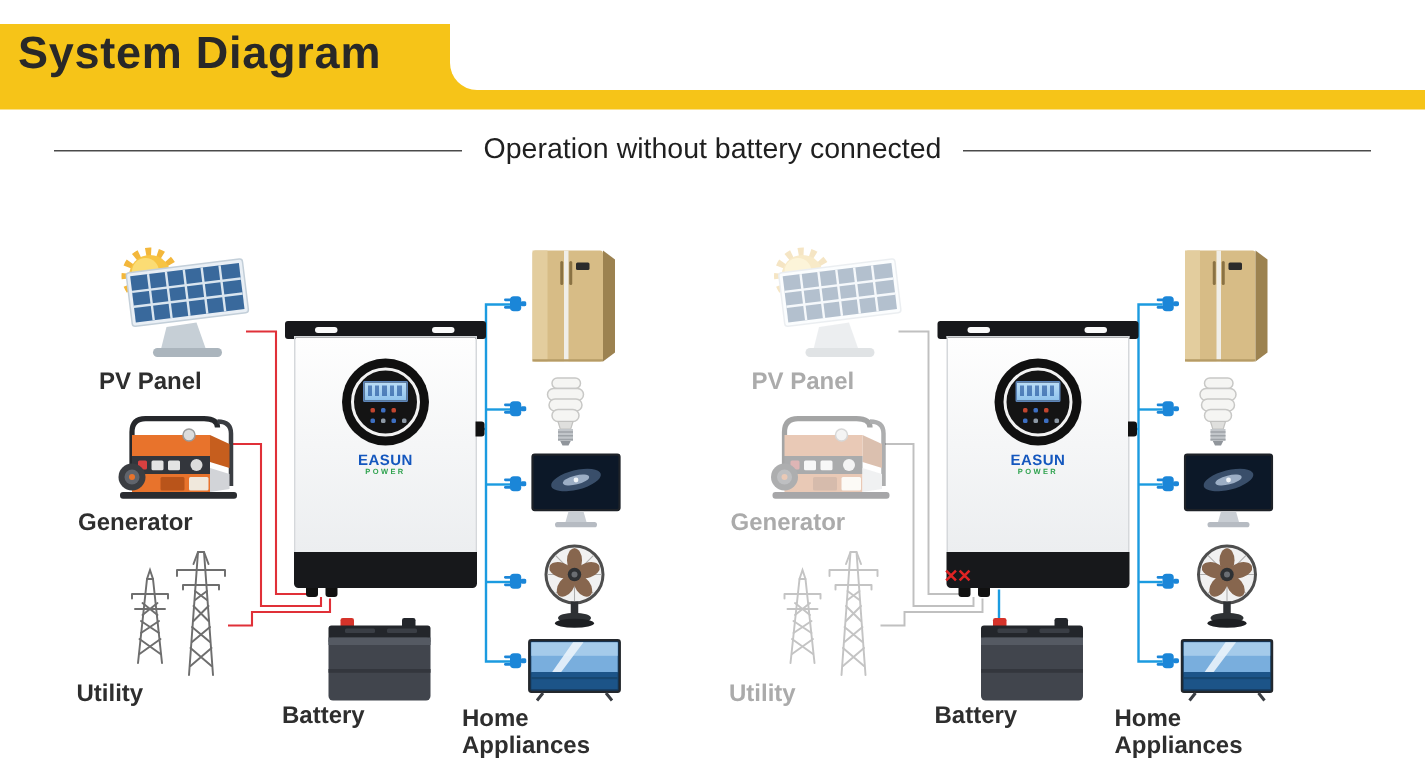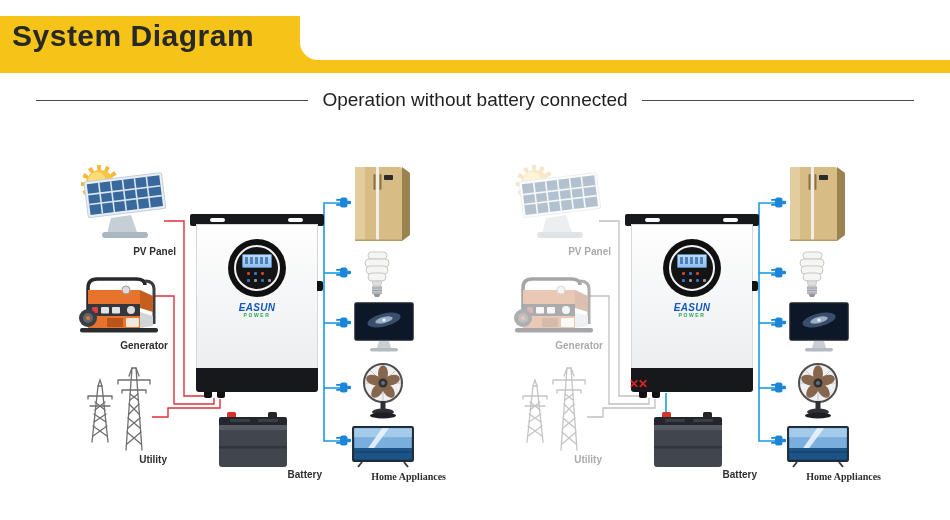--- a/index.html
+++ b/index.html
@@ -25,27 +25,27 @@
   
   .diagram { position:absolute; top:150px; width:475px; height:370px; }
   #diagA { left:0; }
   #diagB { left:435px; }
   .diagram > * { position:absolute; }
 
   .wires { left:0; top:0; width:475px; height:370px; }
 
   .faded { opacity:0.42; filter:saturate(0.6) brightness(1.05); }
 
-  .lbl { font-size:10px; font-weight:bold; color:#2E2E2E; text-align:right; }
+  .lbl { font-size:16px; font-weight:bold; color:#2E2E2E; text-align:left; }
   .lbl.dim { color:#ABABAB; }
   .lbl-pv   { left:66px;  top:96px;  width:110px; }
   .lbl-gen  { left:52px;  top:190px; width:116px; }
   .lbl-util { left:51px;  top:304px; width:116px; }
-  .lbl-batt { left:208px; top:319px; width:114px; }
-  .lbl-appl { left:322px; top:321px; width:124px;font-family:Liberation Serif, serif; }
+  .lbl-batt { left:188px; top:319px; width:114px; }
+  .lbl-appl { left:308px; top:321px; width:124px; }
 
   
   .ic-pv     { left:64px;  top:6px; }
   .ic-gen    { left:74px;  top:118px; }
   .ic-util   { left:82px;  top:206px; color:#6E6E6E; }
   .ic-batt   { left:218px; top:262px; }
   .ic-fridge { left:354px; top:16px; }
   .ic-bulb   { left:360px; top:100px; }
   .ic-mon    { left:354px; top:152px; }
   .ic-fan    { left:360px; top:212px; }
@@ -72,21 +72,21 @@
   .inv-lcd { position:absolute; left:6px; top:7px; width:30px; height:14px;
     background:linear-gradient(180deg,#BBDDF6,#8FC2EC); border:1px solid #5C84B8; border-radius:1px; overflow:hidden; }
   .inv-lcd::before, .inv-lcd::after { content:""; position:absolute; left:2px; right:2px; height:3px;
     background:repeating-linear-gradient(90deg, rgba(25,75,150,.6) 0 3px, transparent 3px 5px); }
   .inv-lcd::before { top:2px; } .inv-lcd::after { bottom:3px; height:4px; }
   .inv-btnrow { position:absolute; display:flex; gap:4px; left:11px; }
   .inv-btnrow.r1 { top:25px; } .inv-btnrow.r2 { top:32px; }
   .inv-dot { width:3px; height:3px; border-radius:1px; }
   .c-red { background:#C2452F; } .c-blue { background:#3D6FC2; } .c-gray { background:#8D99A6; }
   .inv-logo { left:228px; top:148px; width:58px; text-align:center; line-height:1; }
-  .inv-logo .brand { font-style:italic; font-weight:bold; font-size:10px; color:#1457BE; letter-spacing:0.3px; }
+  .inv-logo .brand { font-weight:bold; font-size:10px; color:#1457BE; letter-spacing:0.3px; }
   .inv-logo .sub { display:block; font-size:5px; color:#2EA24E; font-weight:bold; letter-spacing:1.6px; margin-top:-1px; }
 
   .xmarks { left:194px; top:227px; font-size:12px; font-weight:bold; color:#E02424; letter-spacing:-1px; }
 </style>
 </head>
 <body>
 
 <div class="banner">
   <div class="banner-white"></div>
   <div class="banner-title">System Diagram</div>

